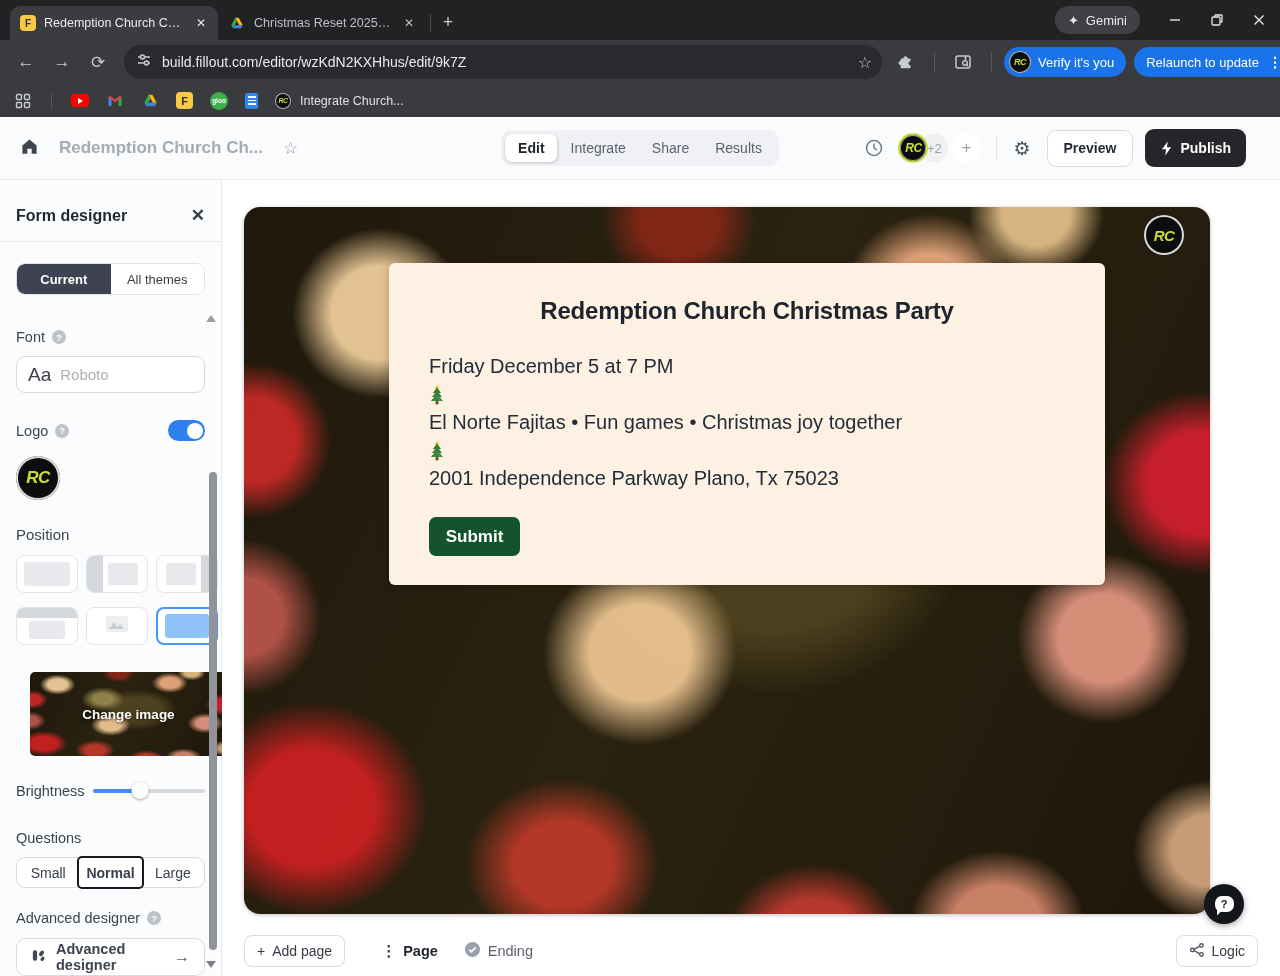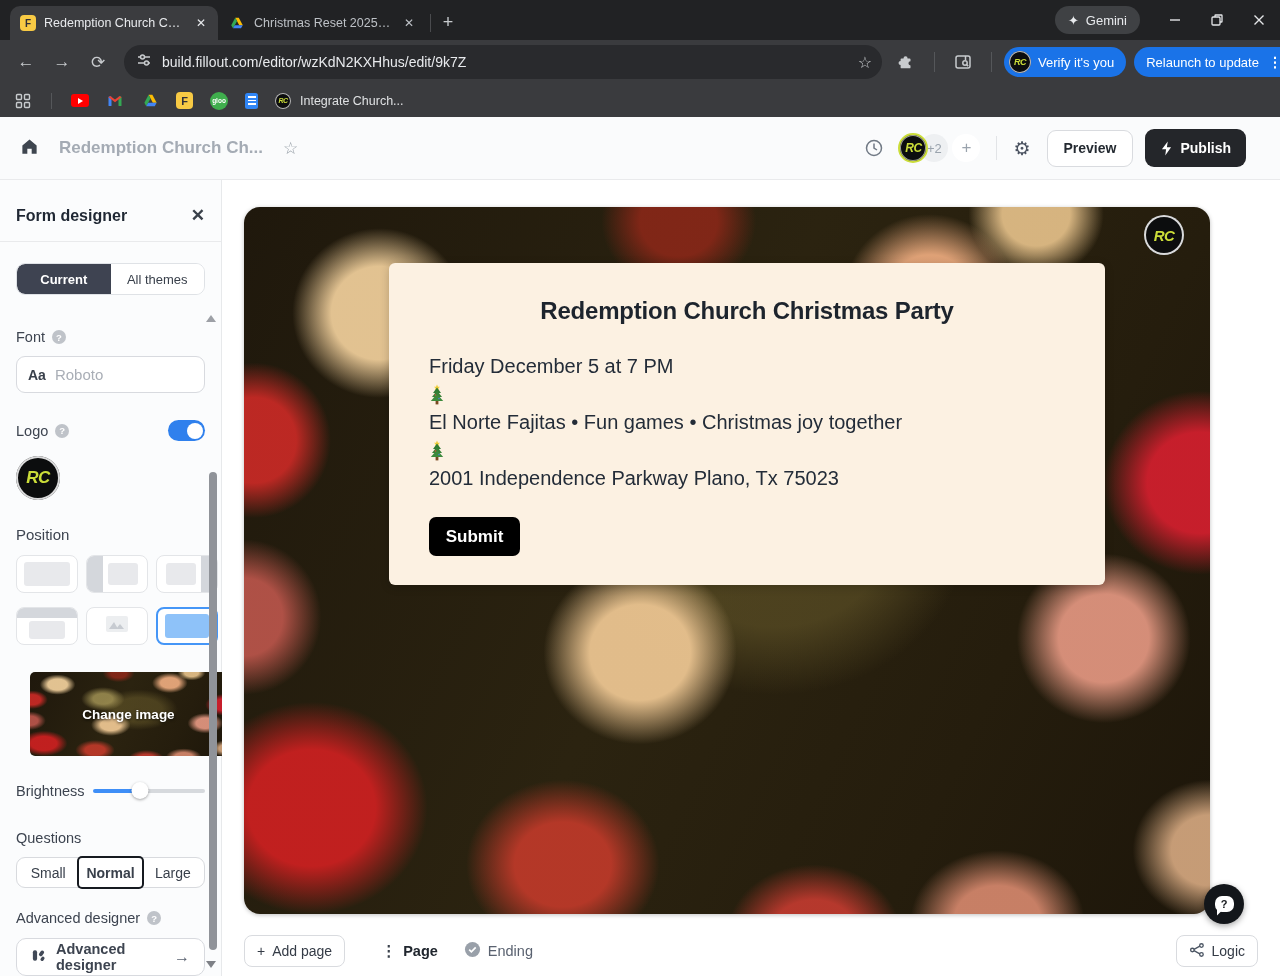--- a/index.html
+++ b/index.html
@@ -75,21 +75,21 @@
   .sb-title { font-size:16px; font-weight:700; color:#1f2733; }
   .sb-close { font-size:17px; color:#39404a; font-weight:700; }
   .sb-content { padding:0 16px; }
   .seg-themes { margin-top:21px; display:flex; height:32px; border-radius:9px; overflow:hidden; border:1px solid #dfe2e6; }
   .seg-themes > div { flex:1; display:flex; align-items:center; justify-content:center; font-size:13px; }
   .seg-current { background:#3e4351; color:#fff; font-weight:700; border-radius:8px 0 0 8px; }
   .seg-all { background:#fff; color:#39404b; }
   .label-row { display:flex; align-items:center; gap:7px; font-size:14.5px; color:#3d4450; }
   .help-dot { width:14px; height:14px; border-radius:50%; background:#bfc3c9; color:#fff; font-size:9.5px; font-weight:700; display:flex; align-items:center; justify-content:center; }
   .font-input { margin-top:11px; height:37px; border:1px solid #d8dadf; border-radius:9px; background:#fff; display:flex; align-items:center; gap:9px; padding:0 11px; }
-  .font-aa { font-size:14px; font-weight:700; color:#39404b; }
+  .font-aa { font-size:19px; font-weight:400; color:#39404b; }
   .font-val { font-size:15px; color:#a9aeb6; }
   .logo-row { margin-top:27px; display:flex; align-items:center; }
   .toggle { margin-left:auto; width:37px; height:21px; border-radius:11px; background:#2f80ed; position:relative; }
   .toggle i { position:absolute; right:2.5px; top:2.5px; width:16px; height:16px; border-radius:50%; background:#fff; }
   .sb-logo { margin-top:15px; }
   .pos-label { margin-top:26px; font-size:15px; color:#3d4450; }
   .tiles { margin-top:12px; display:grid; grid-template-columns:repeat(3,62px); gap:14px 8px; }
   .tile { width:62px; height:38px; background:#fff; border:1px solid #e3e5e8; border-radius:8px; position:relative; overflow:hidden; }
   .tile .box { position:absolute; background:#e8e9ec; border-radius:3px; }
   .tile .strip { position:absolute; background:#d4d7dc; }
@@ -137,21 +137,21 @@
       radial-gradient(ellipse 20% 24% at 55% 45%, rgba(120,105,50,.45) 0 60%, rgba(120,105,50,0) 100%),
       linear-gradient(115deg, #1f180c, #2b2310 45%, #251d0d 75%, #1d160a);
   }
   .canvas { position:absolute; left:22px; top:27px; width:966px; height:707px; border-radius:16px; overflow:hidden; box-shadow:0 1px 4px rgba(0,0,0,.25); }
   .canvas-logo { position:absolute; top:8px; right:26px; }
   .form-card { position:absolute; left:145px; top:56px; width:716px; height:322px; background:#fcf1e2; border-radius:6px; box-shadow:0 2px 10px rgba(0,0,0,.2); padding:34px 40px 16px 40px; }
   .fc-title { text-align:center; font-size:24px; font-weight:700; color:#1d242d; letter-spacing:-0.2px; }
   .fc-body { margin-top:27px; color:#232c38; font-size:20px; }
   .fc-line { line-height:29px; }
   .fc-tree { height:27px; display:flex; align-items:center; }
-  .fc-submit { margin-top:24px; width:91px; height:39px; background:#000000; border-radius:7px; color:#fff; font-size:17px; font-weight:600; display:flex; align-items:center; justify-content:center; }
+  .fc-submit { margin-top:24px; width:91px; height:39px; background:#14532d; border-radius:7px; color:#fff; font-size:17px; font-weight:600; display:flex; align-items:center; justify-content:center; }
 
   .help-fab { position:absolute; right:36px; top:704px; width:40px; height:40px; border-radius:50%; background:#13161a; display:flex; align-items:center; justify-content:center; box-shadow:0 2px 6px rgba(0,0,0,.35); }
   .bubble { width:19px; height:16px; background:#fff; border-radius:7px; position:relative; display:flex; align-items:center; justify-content:center; font-size:11px; font-weight:700; color:#13161a; }
   .bubble::after { content:""; position:absolute; left:2px; bottom:-4px; width:6px; height:6px; background:#fff; clip-path:polygon(0 0, 100% 0, 0 100%); }
 
   
   .foot { position:absolute; left:22px; right:22px; top:755px; height:32px; display:flex; align-items:center; }
   .btn-light { height:32px; border:1px solid #d9dbdf; border-radius:8px; background:#fff; display:flex; align-items:center; gap:7px; padding:0 12px; font-size:14px; color:#343b46; }
   .page-item { margin-left:36px; display:flex; align-items:center; gap:8px; font-size:14.5px; font-weight:700; color:#20262e; }
   .dots { font-size:15px; color:#3a414b; letter-spacing:-1px; font-weight:700; }
@@ -286,20 +286,26 @@
   </div>
 
   <div class="app-header">
     <div class="ah-left">
       <span><svg width="19" height="19" viewBox="0 0 20 20">
             <path d="M10 2.5 17.5 9v8.5h-5.2v-5.2H7.7v5.2H2.5V9z" fill="#3e454f"></path>
           </svg></span>
       <span class="form-title">Redemption Church Ch...</span>
       <span class="ah-star">☆</span>
     </div>
+    <div class="center-nav">
+      <div class="cn-item active">Edit</div>
+      <div class="cn-item">Integrate</div>
+      <div class="cn-item">Share</div>
+      <div class="cn-item">Results</div>
+    </div>
     <div class="ah-right">
       <span class="clock-ic">
           <svg width="20" height="20" viewBox="0 0 20 20" fill="none" stroke="#717a85" stroke-width="1.5">
             <circle cx="10" cy="10" r="7.5"></circle>
             <path d="M10 5.5V10l3 2"></path>
           </svg>
         </span>
       <div class="collab">
         <span class="rc rc-30" style="z-index:2">RC</span>
         <span class="collab-badge">+2</span>

